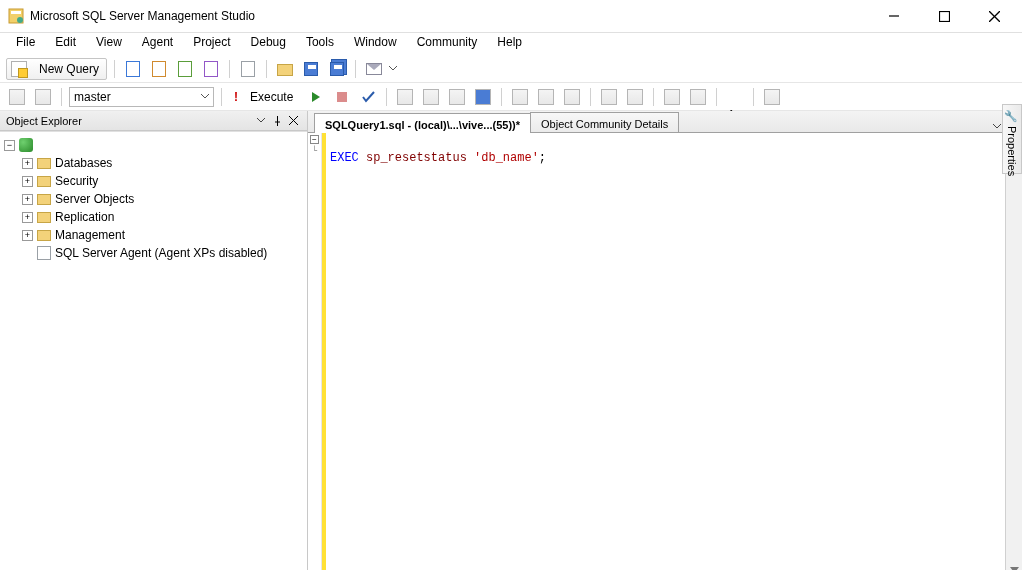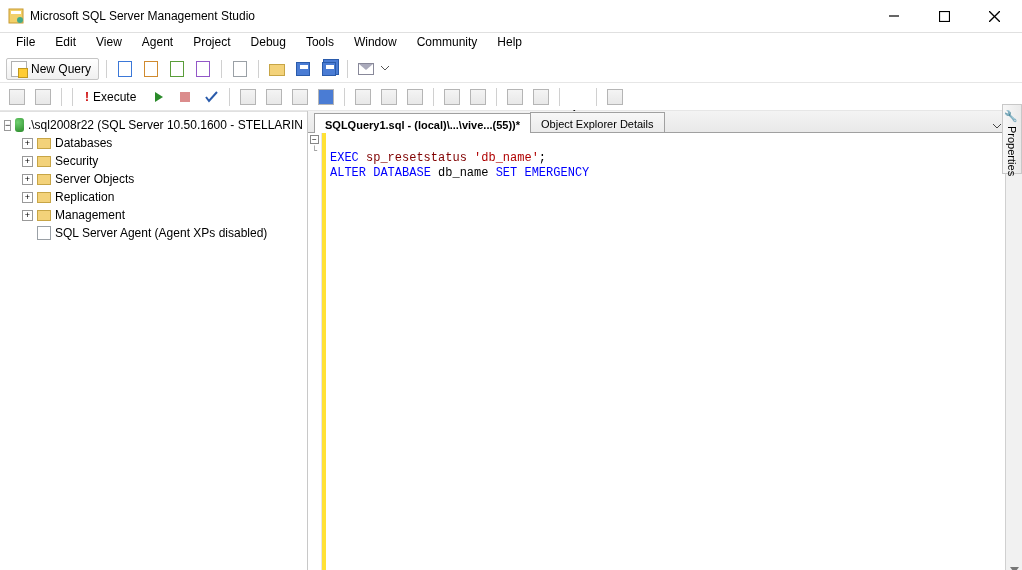--- a/index.html
+++ b/index.html
@@ -55,21 +55,21 @@
     }
     .toolbar .sep { width: 1px; height: 18px; background: #d0d0d0; margin: 0 3px; }
     .tbtn {
       width: 22px; height: 22px;
       display: flex; align-items: center; justify-content: center;
       border: 1px solid transparent;
       cursor: default;
       position: relative;
     }
     .tbtn.text {
-      width: auto; padding: 0 7px 0 4px; gap: 4px; height: 22px;
+      width: auto; padding: 0 7px 0 4px; gap: 12px; height: 22px;
       border: 1px solid #c5c5c5; background: linear-gradient(#fff,#f0f0f0);
       border-radius: 2px;
       text-align: center;
     }
     .new-query-icon {
       width: 16px; height: 16px;
       background: #fff; border: 1px solid #b0b0b0;
       position: relative;
     }
     .new-query-icon::after {
@@ -345,20 +345,26 @@
 </div>
 
 <div class="toolbar toolbar2">
   <div class="tbtn">
       <span class="mini-icon"></span>
     </div>
   <div class="tbtn">
       <span class="mini-icon"></span>
     </div>
   <div class="sep"></div>
+  <div class="db-combo">
+    <span class="v">master</span>
+    <svg width="8" height="5">
+        <path d="M0 0 L4 4 L8 0" fill="none" stroke="#555"></path>
+      </svg>
+  </div>
   <div class="sep"></div>
   <div class="tbtn text exec-btn" style="border-color:transparent;background:none;">
     <span class="exclaim">!</span>
     <span>Execute</span>
   </div>
   <div class="tbtn">
       <span class="play-icon"></span>
     </div>
   <div class="tbtn">
       <span class="stop-icon"></span>
@@ -411,25 +417,44 @@
     </div>
   <div class="sep"></div>
   <div class="tbtn">
       <span class="mini-icon"></span>
     </div>
 </div>
 
 <div class="main-area">
 
   <div class="obj-explorer">
+    <div class="panel-header">
+      <span>Object Explorer</span>
+      <span class="spacer"></span>
+      <span class="hbtn">
+          <svg width="8" height="5">
+            <path d="M0 0 L4 4 L8 0" fill="none" stroke="#444"></path>
+          </svg>
+        </span>
+      <span class="hbtn">
+          <svg width="9" height="10">
+            <path d="M4.5 0 L4.5 6 M2 6 L7 6 M4.5 6 L4.5 10" stroke="#000" fill="none"></path>
+          </svg>
+        </span>
+      <span class="hbtn">
+          <svg width="9" height="9">
+            <line x1="0" y1="0" x2="9" y2="9" stroke="#000"></line>
+            <line x1="9" y1="0" x2="0" y2="9" stroke="#000"></line>
+          </svg>
+        </span>
+    </div>
     <div class="tree">
       <div class="tree-node">
         <span class="expander">−</span>
         <span class="server-icon"></span>
-        <span>.\sql2008r22 (SQL Server 10.50.1600 - STELLARIN</span>
       </div>
       <div class="tree-node">
         <span class="indent" style="width:14px;"></span>
         <span class="expander">+</span>
         <span class="folder2"></span>
         <span>Databases</span>
       </div>
       <div class="tree-node">
         <span class="indent" style="width:14px;"></span>
         <span class="expander">+</span>
@@ -461,40 +486,39 @@
       </div>
     </div>
   </div>
 
   <div class="editor-area">
     <div class="doc-tabs">
       <div class="doc-tab active">
         <span>SQLQuery1.sql - (local)\...\vive...(55))*</span>
       </div>
       <div class="doc-tab">
-        <span>Object Explorer Details</span>
+        <span>Object Community Details</span>
       </div>
       <div class="right-tools">
         <span class="hbtn"><svg width="8" height="5">
               <path d="M0 0 L4 4 L8 0" fill="none" stroke="#444"></path>
             </svg></span>
         <span class="hbtn"><svg width="9" height="9">
               <line x1="0" y1="0" x2="9" y2="9" stroke="#000"></line>
               <line x1="9" y1="0" x2="0" y2="9" stroke="#000"></line>
             </svg></span>
       </div>
     </div>
     <div class="code-editor">
       <div class="gutter">
         <div class="outline-box">−</div>
         <div style="font-size:9px;color:#888;">└</div>
       </div>
       <div class="code-lines">
         <div class="code-line"><span class="kw">EXEC</span><span class="func"> sp_resetstatus </span><span class="str">'db_name'</span><span class="plain">;</span></div>
-        <div class="code-line"><span class="kw">ALTER</span><span class="kw"> DATABASE </span><span class="ident2">db_name</span><span class="kw"> SET </span><span class="kw">EMERGENCY</span></div>
       </div>
       <div class="vscroll">
         <div class="sarrow">
             <svg width="9" height="6">
               <path d="M0 6 L4.5 0 L9 6 Z" fill="#777"></path>
             </svg>
           </div>
         <div style="flex:1"></div>
         <div class="sarrow">
             <svg width="9" height="6">

